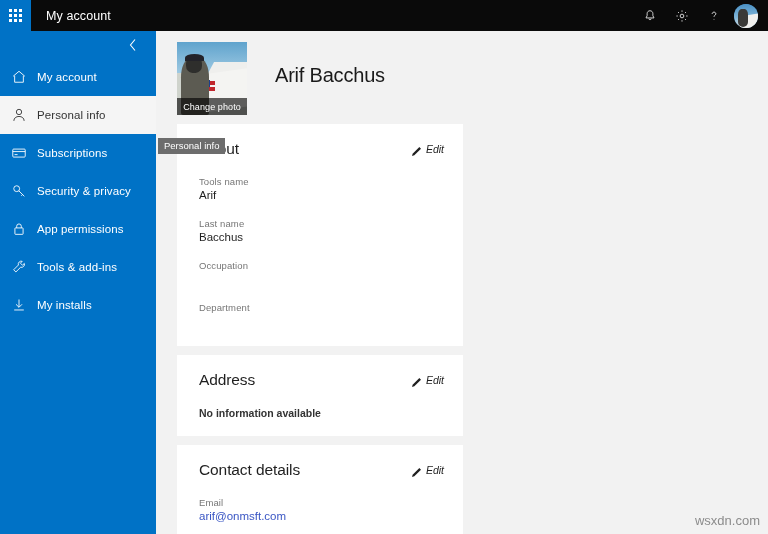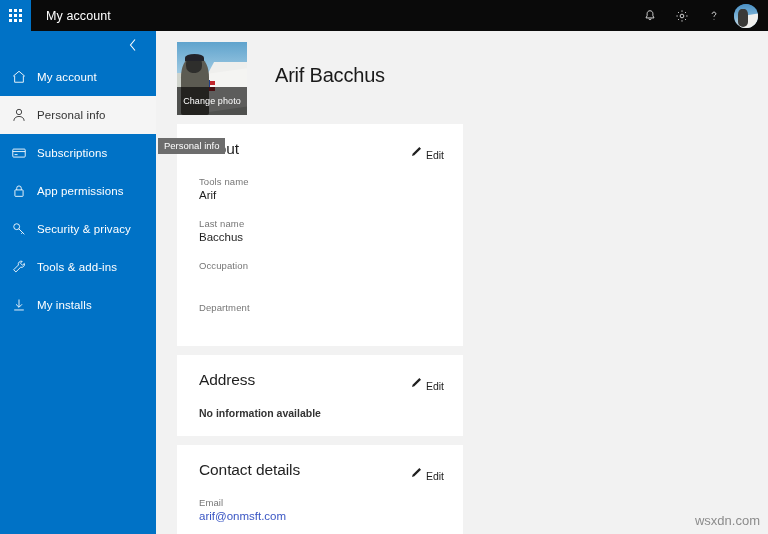--- a/index.html
+++ b/index.html
@@ -153,21 +153,21 @@
   #profile-photo .ph-tail { position: absolute; left: 46%; top: 28%; width: 58%; height: 26%; background: #efefed; transform: skewX(-28deg); }
   #profile-photo .ph-flagred { position: absolute; left: 42%; top: 54%; width: 13%; height: 5%; background: #c1272d; }
   #profile-photo .ph-flagred2 { position: absolute; left: 42%; top: 62%; width: 13%; height: 5%; background: #c1272d; }
   #profile-photo .ph-flagblue { position: absolute; left: 42%; top: 52%; width: 5%; height: 9%; background: #1d3f8b; }
   #profile-photo .ph-body { position: absolute; left: 6%; top: 22%; width: 40%; height: 78%; background: #5c5b52; border-radius: 34% 34% 2px 2px; }
   #profile-photo .ph-head { position: absolute; left: 13%; top: 18%; width: 23%; height: 25%; background: #2e2e2c; border-radius: 50% 50% 40% 40%; }
   #profile-photo .ph-cap { position: absolute; left: 11%; top: 16%; width: 28%; height: 10%; background: #23232a; border-radius: 50% 50% 0 0; }
   #change-photo {
     position: absolute;
     left: 0; right: 0; bottom: 0;
-    height: 28px;
+    height: 17px;
     background: rgba(0,0,0,.62);
     color: #ffffff;
     font-size: 9px;
     display: flex;
     align-items: center;
     justify-content: center;
     letter-spacing: .1px;
   }
   #profile-name {
     font-size: 20px;
@@ -192,25 +192,26 @@
     justify-content: space-between;
   }
   .card-title {
     font-size: 15.5px;
     color: #1f1f1f;
     font-weight: normal;
     letter-spacing: -.1px;
   }
   .edit-btn {
     display: flex;
-    align-items: flex-end;
+    align-items: flex-start;
     gap: 4px;
     cursor: pointer;
     color: #1f1f1f;
     margin-top: 3px;
+    font-style: italic;
   }
   .edit-btn .edit-label { font-size: 10.5px; }
   .field { margin-top: 14px; }
   .field-label {
     font-size: 9.5px;
     color: #767676;
     letter-spacing: .1px;
     line-height: 13px;
   }
   .field-value {
@@ -333,36 +334,36 @@
           <path d="M2 7.4 H16"></path>
           <path d="M4 10.8 H7.4"></path>
         </svg>
       </span>
       <span class="nav-label">Subscriptions</span>
     </div>
 
     <div class="nav-item">
       <span class="nav-icon">
         <svg width="16" height="16" viewBox="0 0 18 18" fill="none" stroke="currentColor" stroke-width="1">
-          <rect x="4.4" y="7.8" width="9.2" height="7.2" rx=".6"></rect>
-          <path d="M6.4 7.8 V5.9 a2.6 2.6 0 0 1 5.2 0 V7.8"></path>
-        </svg>
-      </span>
-      <span class="nav-label">App permissions</span>
-    </div>
-
-    <div class="nav-item">
-      <span class="nav-icon">
-        <svg width="16" height="16" viewBox="0 0 18 18" fill="none" stroke="currentColor" stroke-width="1">
           <circle cx="6.4" cy="6.4" r="3.3"></circle>
           <path d="M8.8 8.8 L15 15"></path>
           <path d="M13 13 L11.6 14.4"></path>
         </svg>
       </span>
       <span class="nav-label">Security &amp; privacy</span>
+    </div>
+
+    <div class="nav-item">
+      <span class="nav-icon">
+        <svg width="16" height="16" viewBox="0 0 18 18" fill="none" stroke="currentColor" stroke-width="1">
+          <rect x="4.4" y="7.8" width="9.2" height="7.2" rx=".6"></rect>
+          <path d="M6.4 7.8 V5.9 a2.6 2.6 0 0 1 5.2 0 V7.8"></path>
+        </svg>
+      </span>
+      <span class="nav-label">App permissions</span>
     </div>
 
     <div class="nav-item">
       <span class="nav-icon">
         <svg width="16" height="16" viewBox="0 0 18 18" fill="none" stroke="currentColor" stroke-width="1">
           <path d="M12.6 2.6a3.4 3.4 0 0 0-4.3 4.2 L3 12.1 l2.5 2.5 L10.8 9.3 a3.4 3.4 0 0 0 4.2-4.3 L12.9 7 L10.6 4.7z"></path>
         </svg>
       </span>
       <span class="nav-label">Tools &amp; add-ins</span>
     </div>

